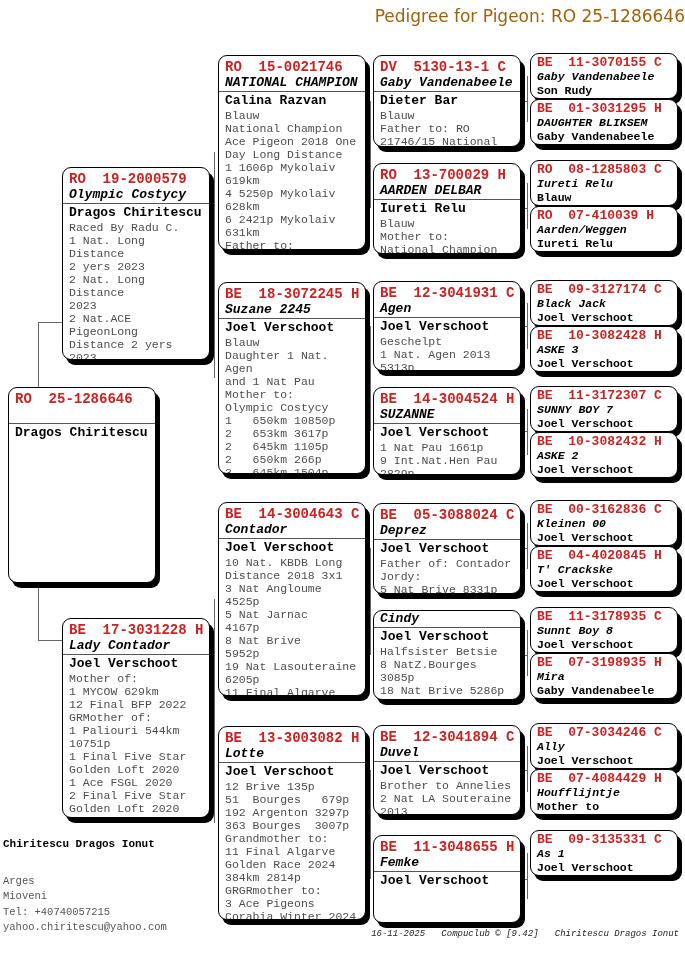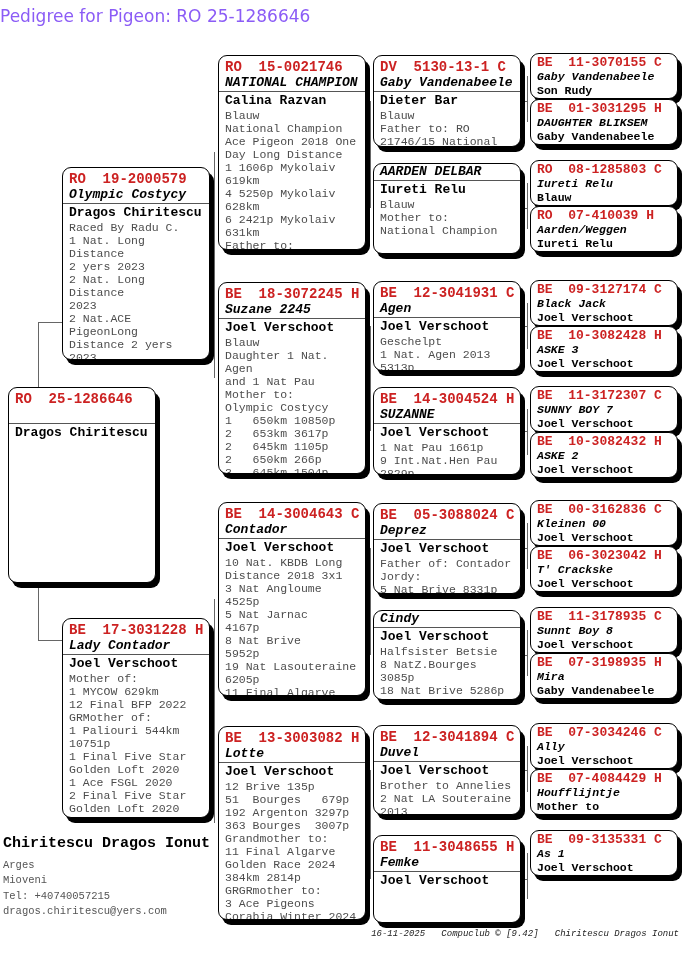--- a/index.html
+++ b/index.html
@@ -1,38 +1,38 @@
 <!DOCTYPE html>
 <html><head>
 <meta charset="utf-8">
 <style>
   html,body{margin:0;padding:0;background:#fff;}
   .page{position:relative;width:685px;height:968px;background:#fff;overflow:hidden;
         font-family:"Liberation Mono",monospace;}
-  .title{position:absolute;top:6px;left:0;width:100%;text-align:left;
-         font-family:"DejaVu Sans",sans-serif;font-size:17px;color:#8b5cf6;}
+  .title{position:absolute;top:6px;left:0;width:100%;text-align:right;
+         font-family:"DejaVu Sans",sans-serif;font-size:17px;color:#a16207;}
   
   .box{position:absolute;box-sizing:border-box;background:#fff;border:1.5px solid #000;
        border-radius:9px;box-shadow:4px 5px 0 #000;z-index:2;overflow:hidden;}
   .ring{font-weight:bold;color:#cc2222;font-size:14px;line-height:16px;
         padding:3px 4px 0 6px;white-space:pre;}
   .pname{font-weight:bold;font-style:italic;font-size:13px;line-height:16px;
          min-height:16px;padding:0 4px 0 6px;border-bottom:1px solid #555;white-space:pre;}
   .owner{font-weight:bold;font-size:13px;line-height:16px;padding:1px 4px 0 6px;white-space:pre;}
   .details{font-size:11.5px;line-height:13px;color:#4d4d4d;padding:0 3px 0 6px;white-space:pre-wrap;}
   .box.small .ring{font-size:13px;line-height:14px;padding-top:2px;}
   .box.small .pname{font-size:11.5px;line-height:14px;min-height:14px;border-bottom:none;}
   .box.small .owner{font-size:11.5px;line-height:14px;padding-top:0;}
   
   .vline,.hline{position:absolute;background:#666;z-index:1;}
   .vline{width:1px;}
   .hline{height:1px;}
   
   .owner-block{position:absolute;left:3px;top:834px;z-index:3;}
-  .owner-name{font-weight:bold;font-size:15px;line-height:20px;color:#000;margin-bottom:4px;}
+  .owner-name{font-weight:bold;font-size:11px;line-height:20px;color:#000;margin-bottom:20px;}
   .owner-line{font-size:10.5px;line-height:15.4px;color:#555;}
   
   .footer{position:absolute;right:6px;top:929px;font-style:italic;font-size:9px;color:#222;
           white-space:pre;z-index:3;}
 </style>
 </head>
 <body>
 
 <div class="page">
 
@@ -181,20 +181,21 @@
   <div class="box" style="left:373px;top:55px;width:148px;height:92px">
     <div class="ring">DV  5130-13-1 C</div>
     <div class="pname">Gaby Vandenabeele</div>
     <div class="owner">Dieter Bar</div>
     <div class="details">Blauw
 Father to: RO
 21746/15 National</div>
   </div>
 
   <div class="box" style="left:373px;top:163px;width:148px;height:91px">
+    <div class="ring">RO  13-700029 H</div>
     <div class="pname">AARDEN DELBAR</div>
     <div class="owner">Iureti Relu</div>
     <div class="details">Blauw
 Mother to:
 National Champion</div>
   </div>
 
   <div class="box" style="left:373px;top:281px;width:148px;height:90px">
     <div class="ring">BE  12-3041931 C</div>
     <div class="pname">Agen</div>
@@ -284,21 +285,21 @@
     <div class="ring">BE  10-3082432 H</div>
     <div class="pname">ASKE 2</div>
     <div class="owner">Joel Verschoot</div>
   </div>
   <div class="box small" style="left:530px;top:500px;width:148px;height:46px">
     <div class="ring">BE  00-3162836 C</div>
     <div class="pname">Kleinen 00</div>
     <div class="owner">Joel Verschoot</div>
   </div>
   <div class="box small" style="left:530px;top:546px;width:148px;height:46px">
-    <div class="ring">BE  06-3023042 H</div>
+    <div class="ring">BE  04-4020845 H</div>
     <div class="pname">T' Crackske</div>
     <div class="owner">Joel Verschoot</div>
   </div>
   <div class="box small" style="left:530px;top:607px;width:148px;height:46px">
     <div class="ring">BE  11-3178935 C</div>
     <div class="pname">Sunnt Boy 8</div>
     <div class="owner">Joel Verschoot</div>
   </div>
   <div class="box small" style="left:530px;top:653px;width:148px;height:46px">
     <div class="ring">BE  07-3198935 H</div>
@@ -319,18 +320,18 @@
     <div class="ring">BE  09-3135331 C</div>
     <div class="pname">As 1</div>
     <div class="owner">Joel Verschoot</div>
   </div>
 
   <div class="owner-block">
     <div class="owner-name">Chiritescu Dragos Ionut</div>
     <div class="owner-line">Arges</div>
     <div class="owner-line">Mioveni</div>
     <div class="owner-line">Tel: +40740057215</div>
-    <div class="owner-line">dragos.chiritescu@yers.com</div>
+    <div class="owner-line">yahoo.chiritescu@yahoo.com</div>
   </div>
 
   <div class="footer">16-11-2025   Compuclub © [9.42]   Chiritescu Dragos Ionut</div>
 
 </div>
 
 </body></html>

